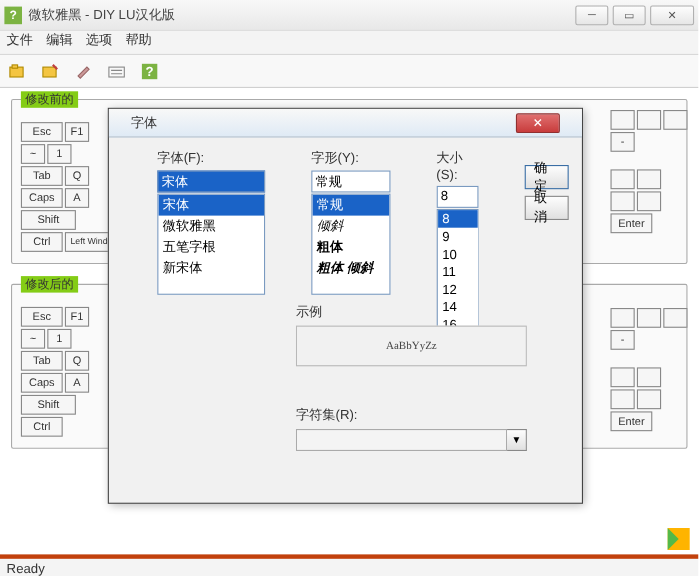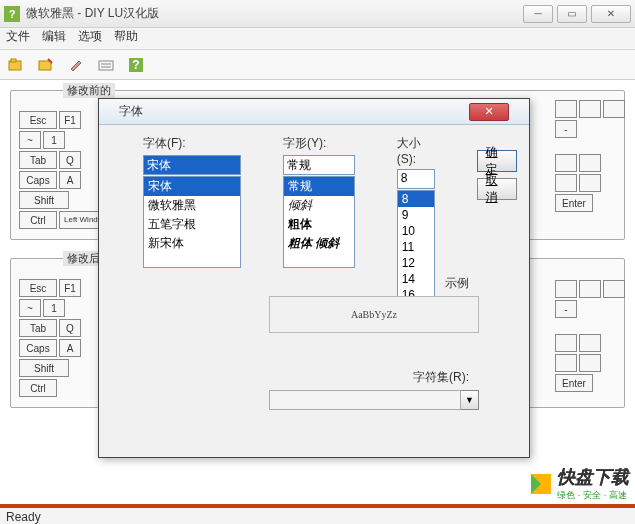--- a/index.html
+++ b/index.html
@@ -14,54 +14,54 @@
 
 .menubar { height: 22px; background: #f4f4f4; border-bottom: 1px solid #d8d8d8; display: flex; align-items: flex-start; padding: 0 6px; gap: 12px; color: #333; }
 .menuitem { cursor: default; }
 
 .toolbar { height: 30px; background: #f8f8f8; border-bottom: 1px solid #d0d0d0; display: flex; align-items: center; padding: 0 6px; gap: 10px; }
 .tbtn { width: 20px; height: 20px; display: flex; align-items: center; justify-content: center; }
 
 .content { position: relative; padding: 10px; }
 
 .kbgroup { border: 1px solid #aaa; border-radius: 2px; padding: 20px 8px 8px 8px; position: relative; margin-bottom: 18px; background: #fafafa; }
-.kbgroup > .legend { position: absolute; top: -8px; left: 8px; background: #e5e5e5; padding: 0 4px; color: #333; font-size: 11px; margin-left: 44px; }
+.kbgroup > .legend { position: absolute; top: -8px; left: 8px; background: #84cc16; padding: 0 4px; color: #333; font-size: 11px; }
 .kbrow { display: flex; gap: 2px; margin-bottom: 2px; }
 .key { border: 1px solid #888; height: 18px; min-width: 22px; padding: 0 4px; font-size: 10px; display: flex; align-items: center; justify-content: center; background: #f6f6f6; color: #333; }
 .key.wide { min-width: 38px; }
 .key.wider { min-width: 50px; }
 
 .statusbar { position: absolute; bottom: 0; left: 0; right: 0; height: 20px; border-top: 4px solid #c2410c; background: #f4f4f4; padding: 2px 6px; color: #333; }
 
 
 .dialog { position: absolute; left: 98px; top: 98px; width: 432px; height: 360px; background: #f1f1f1; border: 1px solid #444; box-shadow: 2px 2px 8px rgba(0,0,0,0.3); z-index: 10; }
 .dlg-title { height: 26px; background: linear-gradient(#f8f8f8,#dfeaf5); border-bottom: 1px solid #b0c0d0; display: flex; align-items: center; padding: 0 20px; position: relative; }
 .dlg-title .t { flex: 1; color: #333; }
 .dlg-close { width: 40px; height: 18px; background: linear-gradient(#e07070,#c83c3c); border: 1px solid #903030; border-radius: 2px; color: #fff; display: flex; align-items: center; justify-content: center; font-size: 11px; }
 
 .dlg-body { padding: 10px 12px; display: flex; gap: 10px; }
 .col { display: flex; flex-direction: column; margin-left: 32px; }
 .col1 { width: 150px; }
 .col2 { width: 110px; }
 .col3 { width: 58px; }
-.col4 { width: 62px; text-decoration: underline; }
+.col4 { width: 62px; }
 .lbl { margin-bottom: 3px; color: #333; }
 .inp { border: 1px solid #7a9ac0; height: 20px; padding: 1px 3px; background: #fff; width: 100%; }
 .inp.sel { background: #1a63c7; color: #fff; }
 .listbox { border: 1px solid #7a9ac0; background: #fff; height: 92px; margin-top: 1px; overflow-y: scroll; }
 .listbox.sm { height: 108px; }
 .li { padding: 1px 4px; cursor: default; }
 .li.sel { background: #1a63c7; color: #fff; }
 .li.italic { font-style: italic; }
 .li.bold { font-weight: bold; }
 .btn { height: 22px; border: 1px solid #888; background: linear-gradient(#fdfdfd,#e0e0e0); margin-bottom: 6px; display: flex; align-items: center; justify-content: center; padding: 0 8px; }
 .btn.primary { border: 1px solid #3a6ea5; }
 
 .sample-sec { position: absolute; left: 170px; top: 176px; width: 210px; }
-.sample-lbl, .charset-lbl { padding-right: 10px; text-align: right; margin-bottom: 4px; color: #333; }
+.sample-lbl, .charset-lbl { padding-right: 10px; text-align: left; margin-bottom: 4px; color: #333; }
 .sample-box { border: 1px solid #b8b8b8; height: 37px; display: flex; align-items: center; justify-content: center; background: #f1f1f1; font-family: SimSun; font-size: 10px; color: #444; }
 .charset-sec { position: absolute; left: 170px; top: 270px; width: 210px; }
 .combo { display: flex; }
 .combo input { flex: 1; border: 1px solid #aaa; height: 20px; background: #f4f4f4; }
 .combo .arrow { width: 18px; height: 20px; border: 1px solid #888; border-left: none; background: linear-gradient(#fdfdfd,#e0e0e0); display: flex; align-items: center; justify-content: center; font-size: 9px; }
 
 
 .watermark { position: absolute; right: 6px; bottom: 22px; display: flex; align-items: center; gap: 4px; z-index: 20; }
 .wm-logo { width: 24px; height: 24px; }
 .wm-txt1 { font-size: 18px; font-weight: bold; font-style: italic; background: linear-gradient(90deg,#222,#555); -webkit-background-clip: text; color: #333; }
@@ -286,17 +286,13 @@
 
 <div class="statusbar">
   <span>Ready</span>
 </div>
 
 <div class="watermark">
   <svg class="wm-logo" viewBox="0 0 24 24">
       <polygon points="2,2 22,2 22,22 2,22" fill="#ffb400"></polygon>
       <polygon points="2,2 12,12 2,22" fill="#54b948"></polygon>
     </svg>
-  <div>
-    <div class="wm-txt1">快盘下载</div>
-    <div class="wm-txt2">绿色 · 安全 · 高速</div>
-  </div>
 </div>
 
 </body></html>

